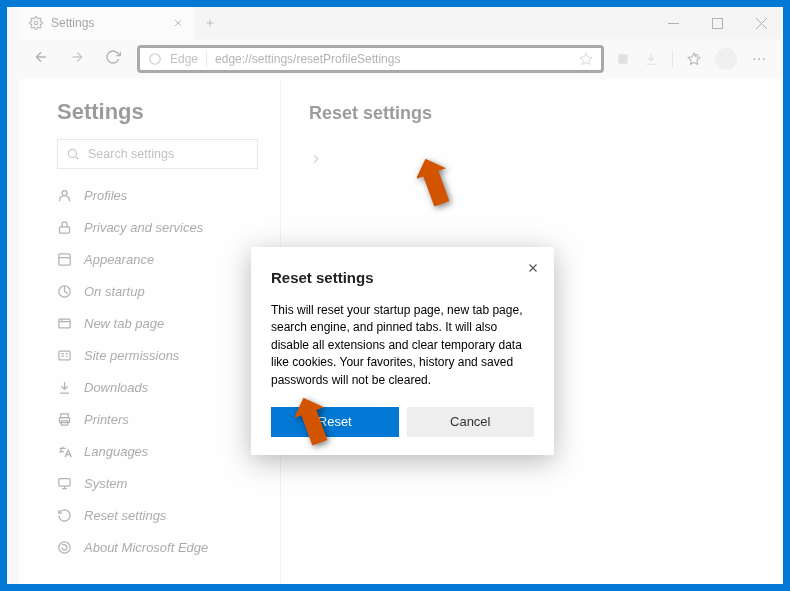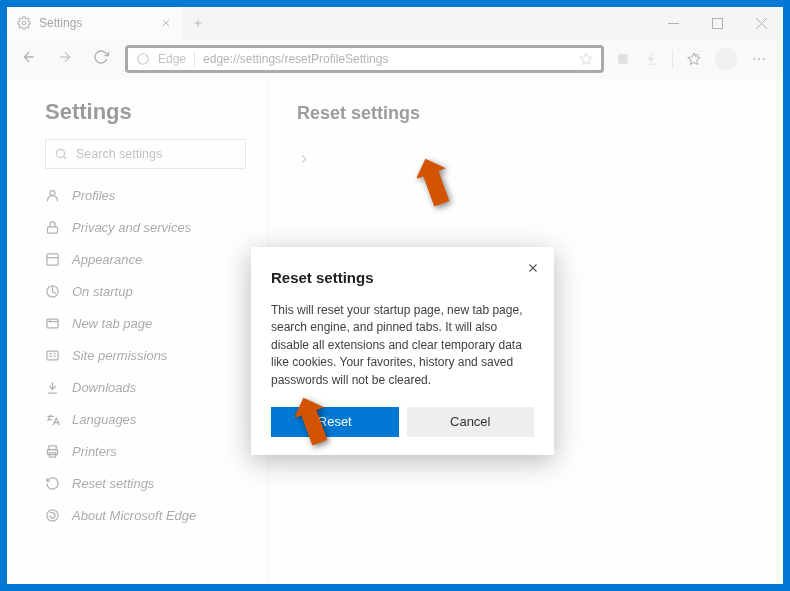--- a/index.html
+++ b/index.html
@@ -1,17 +1,17 @@
 <!DOCTYPE html>
 <html><head>
 <meta charset="utf-8">
 <style>
 * { margin: 0; padding: 0; box-sizing: border-box; font-family: "Segoe UI", Arial, sans-serif; }
 body { width: 790px; height: 591px; background: #0078d4; position: relative; overflow: hidden; }
-.window { position: absolute; top: 7px; left: 7px; width: 776px; height: 577px; background: #f2f2f2; display: flex; flex-direction: column; }
+.window { position: absolute; top: 7px; left: 7px; width: 776px; height: 577px; background: #f2f2f2; display: flex; flex-direction: column; padding-left: 12px; }
 .titlebar { height: 32px; display: flex; align-items: stretch; background: #e8e8e8; }
 .tab { display: flex; align-items: center; background: #f7f7f7; border-top-right-radius: 4px; padding: 0 10px; width: 175px; position: relative; }
 .tab-icon { width: 14px; height: 14px; margin-right: 8px; color: #666; }
 .tab-label { font-size: 12px; color: #333; flex: 1; }
 .tab-close { width: 12px; height: 12px; color: #666; }
 .newtab { width: 32px; display: flex; align-items: center; justify-content: center; color: #666; }
 .spacer { flex: 1; }
 .win-btn { width: 44px; display: flex; align-items: center; justify-content: center; color: #555; }
 .win-btn svg { width: 11px; height: 11px; }
 
@@ -39,21 +39,21 @@
 .main { flex:1; padding:24px 28px; position:relative; }
 .page-title { font-size:18px; font-weight:600; color:#222; margin-bottom:28px; }
 .setting-row { display:flex; align-items:center; justify-content:space-between; font-size:13px; color:#333; padding-right:4px; }
 .chevron { color:#999; }
 
 .overlay { position:absolute; inset:0; background:rgba(255,255,255,0.55); z-index:10; }
 
 .dialog { position:absolute; left:244px; top:240px; width:303px; background:#fff; box-shadow:0 6px 26px rgba(0,0,0,0.28); z-index:20; padding:22px 20px 18px; }
 .dialog-title { font-size:15px; font-weight:600; color:#222; margin-bottom:16px; }
 .dialog-close { position:absolute; top:14px; right:14px; color:#555; cursor:pointer; }
-.dialog-body { font-size:12px; color:#404040; line-height:1.45; margin-bottom:18px; }
+.dialog-body { font-size:12px; color:#000000; line-height:1.45; margin-bottom:18px; }
 .dialog-buttons { display:flex; gap:8px; }
 .btn { flex:1; height:30px; font-size:13px; border:none; cursor:pointer; }
 .btn-primary { background:#0078d4; color:#fff; }
 .btn-secondary { background:#eee; color:#333; }
 
 .arrow { position:absolute; z-index:30; filter:drop-shadow(2px 2px 3px rgba(0,0,0,0.5)); }
 .arrow svg { display:block; }
 </style>
 </head>
 <body>
@@ -191,31 +191,38 @@
           <span>Site permissions</span>
         </div>
       <div class="menu-item">
           <svg viewBox="0 0 24 24" fill="none" stroke="currentColor" stroke-width="2">
             <path d="M12 3v12m-5-5 5 5 5-5M5 21h14"></path>
           </svg>
           <span>Downloads</span>
         </div>
       <div class="menu-item">
           <svg viewBox="0 0 24 24" fill="none" stroke="currentColor" stroke-width="2">
-            <path d="M4 7h10M9 4v3M7 7c0 4-3 7-3 7M5 12h6M13 21l5-11 5 11M15 17h6"></path>
-          </svg>
-          <span>Languages</span>
-        </div>
-      <div class="menu-item">
-          <svg viewBox="0 0 24 24" fill="none" stroke="currentColor" stroke-width="2">
             <rect x="6" y="3" width="12" height="6"></rect>
             <rect x="4" y="9" width="16" height="8" rx="1"></rect>
             <rect x="7" y="14" width="10" height="7"></rect>
           </svg>
           <span>Printers</span>
+        </div>
+      <div class="menu-item">
+          <svg viewBox="0 0 24 24" fill="none" stroke="currentColor" stroke-width="2">
+            <path d="M4 7h10M9 4v3M7 7c0 4-3 7-3 7M5 12h6M13 21l5-11 5 11M15 17h6"></path>
+          </svg>
+          <span>Languages</span>
+        </div>
+      <div class="menu-item">
+          <svg viewBox="0 0 24 24" fill="none" stroke="currentColor" stroke-width="2">
+            <rect x="3" y="4" width="18" height="12" rx="2"></rect>
+            <path d="M8 20h8M12 16v4"></path>
+          </svg>
+          <span>System</span>
         </div>
       <div class="menu-item">
           <svg viewBox="0 0 24 24" fill="none" stroke="currentColor" stroke-width="2">
             <path d="M3 12a9 9 0 1 0 3-6.7L3 8"></path>
             <path d="M3 3v5h5"></path>
           </svg>
           <span>Reset settings</span>
         </div>
       <div class="menu-item">
           <svg viewBox="0 0 24 24" fill="none" stroke="currentColor" stroke-width="2">

